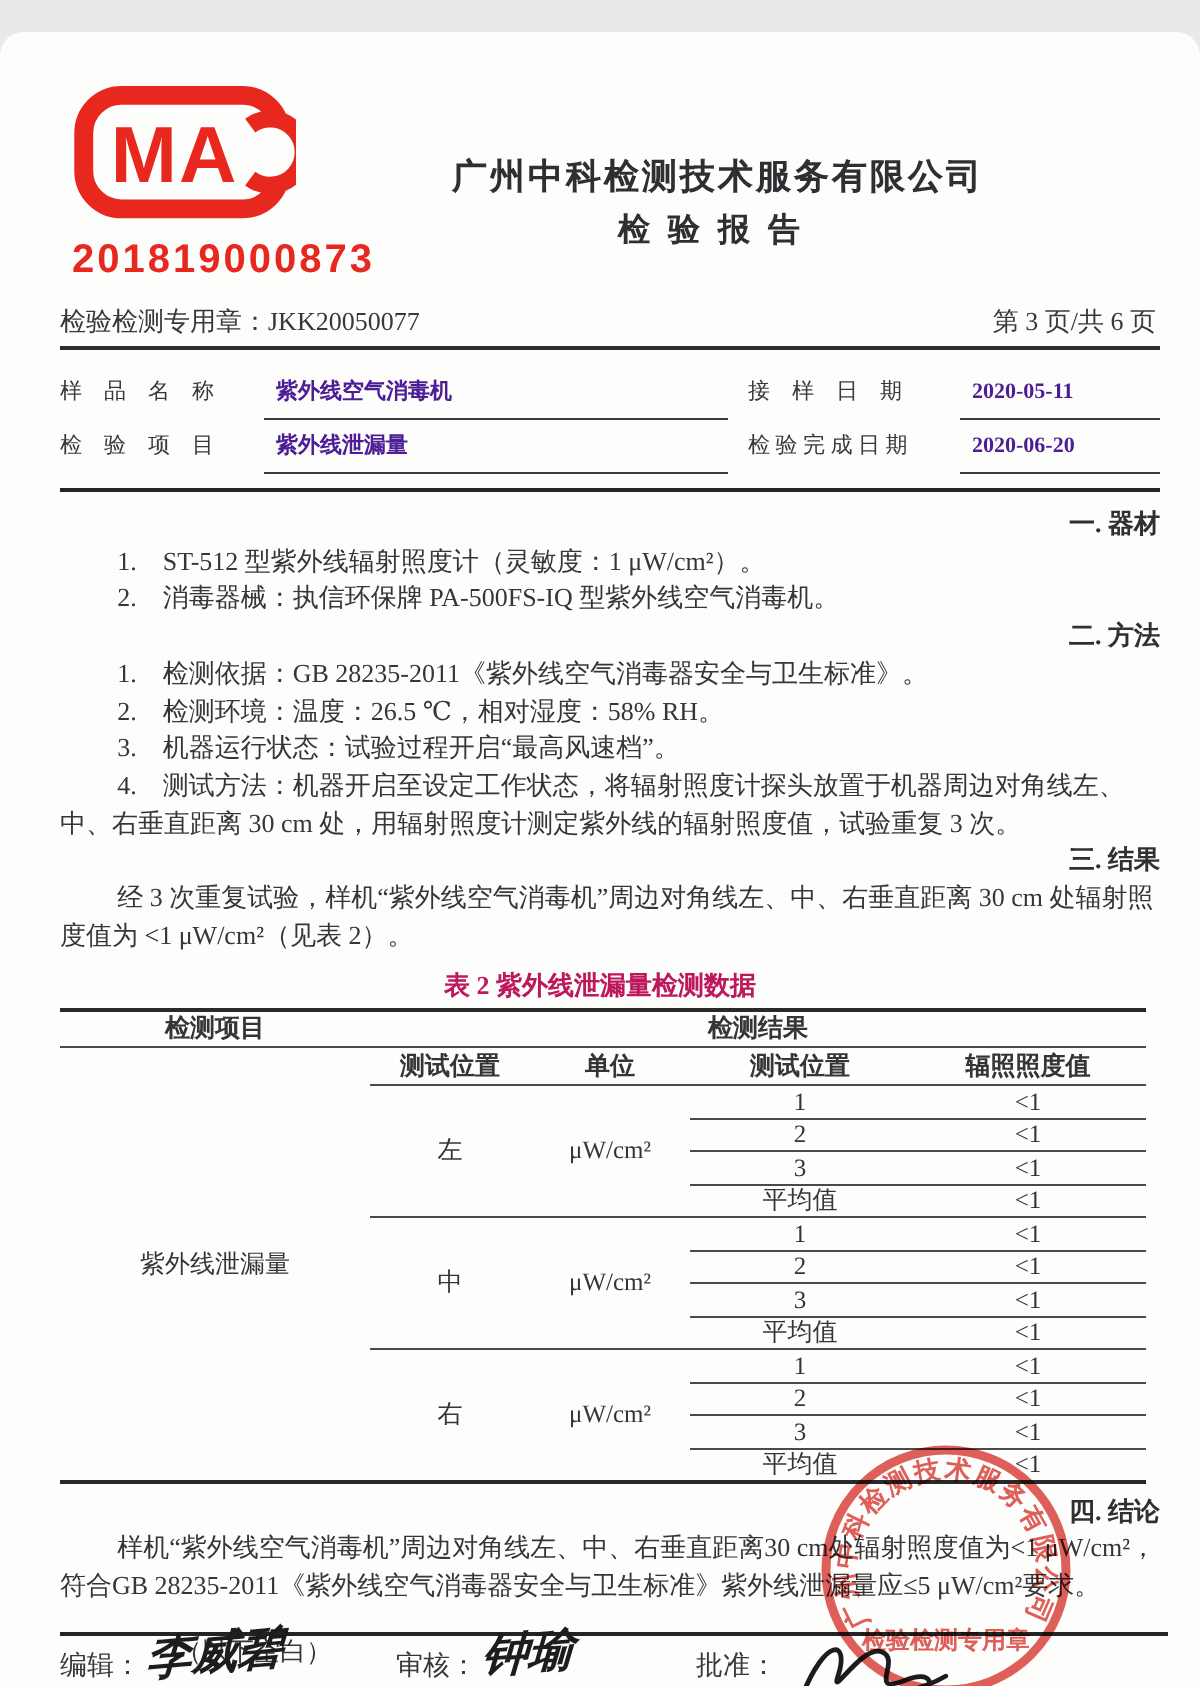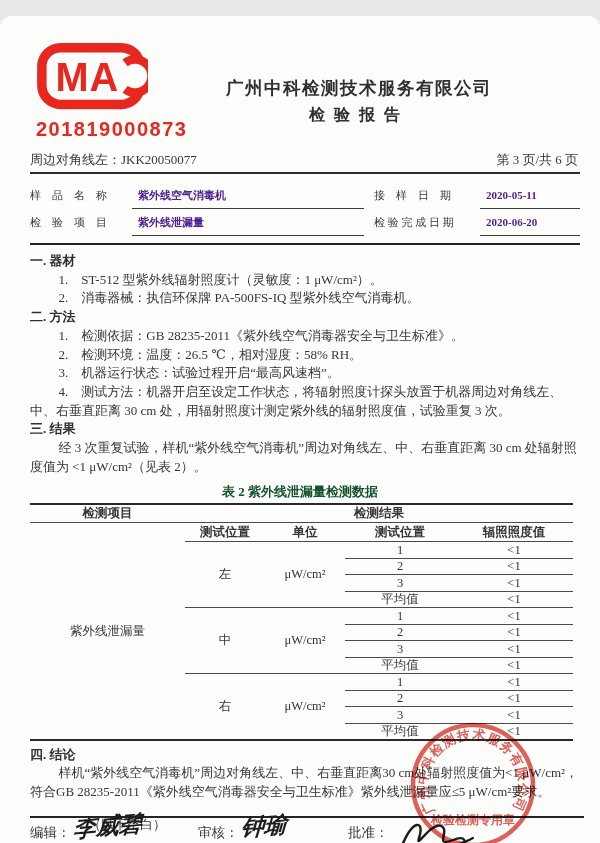--- a/index.html
+++ b/index.html
@@ -26,24 +26,24 @@
   .info-block { margin:8px 20px 0 30px; font-size:11px; }
   .info-row { display:flex; line-height:26px; }
   .ilabel { width:102px; white-space:nowrap; }
   .ival { border-bottom:1px solid #3c3c3e; padding-left:6px; font-weight:600; color:#4c1d95; }
   .ival.v1 { width:232px; }
   .ilabel.l2 { width:116px; padding-left:10px; }
   .ival.v2 { flex:1; }
   .rule2 { border-top:2.5px solid #242426; margin:7px 20px 0 30px; }
   
   .bodytxt { margin:7px 20px 0 30px; font-size:13px; line-height:1.44; color:#363638; }
-  .sec-title { font-weight:600; color:#303032; }
+  .sec-title { font-weight:600; color:#303032;text-align:right; }
   .item, .para { text-indent:2.2em; }
   
-  .tbl-title { text-align:center; font-size:13px; font-weight:600; margin:6px 0 2px 0; color:#14532d; }
+  .tbl-title { text-align:center; font-size:13px; font-weight:600; margin:6px 0 2px 0; color:#be185d; }
   table.report { border-collapse:collapse; width:543px; margin-left:30px;
                  border-top:2.5px solid #29292b; border-bottom:2.5px solid #29292b; }
   table.report th, table.report td {
     font-weight:normal; text-align:center; font-size:12.5px; color:#353537;
     height:16.5px; padding:0 2px; line-height:1.15;
   }
   table.report th { font-weight:700; height:19px; }
   .bb { border-bottom:1px solid #4a4a4c; }
   .c-item { width:155px; } .c-pos { width:80px; } .c-unit { width:80px; }
   .c-no { width:110px; } .c-val { width:118px; }
@@ -79,21 +79,21 @@
       <div class="cma-num">201819000873</div>
     </div>
     <div class="title-block">
       <div class="company">广州中科检测技术服务有限公司</div>
       <div class="report-title">检验报告</div>
     </div>
   </div>
 
   <div class="meta-row">
     <div>
-      <span>周边对角线左：</span><span>JKK20050077</span>
+      <span>检验检测专用章：</span><span>JKK20050077</span>
     </div>
     <div>第 3 页/共 6 页</div>
   </div>
   <div class="rule1"></div>
 
   <div class="info-block">
     <div class="info-row">
       <span class="ilabel">样　品　名　称</span>
       <span class="ival v1">紫外线空气消毒机</span>
       <span class="ilabel l2">接　样　日　期</span>

